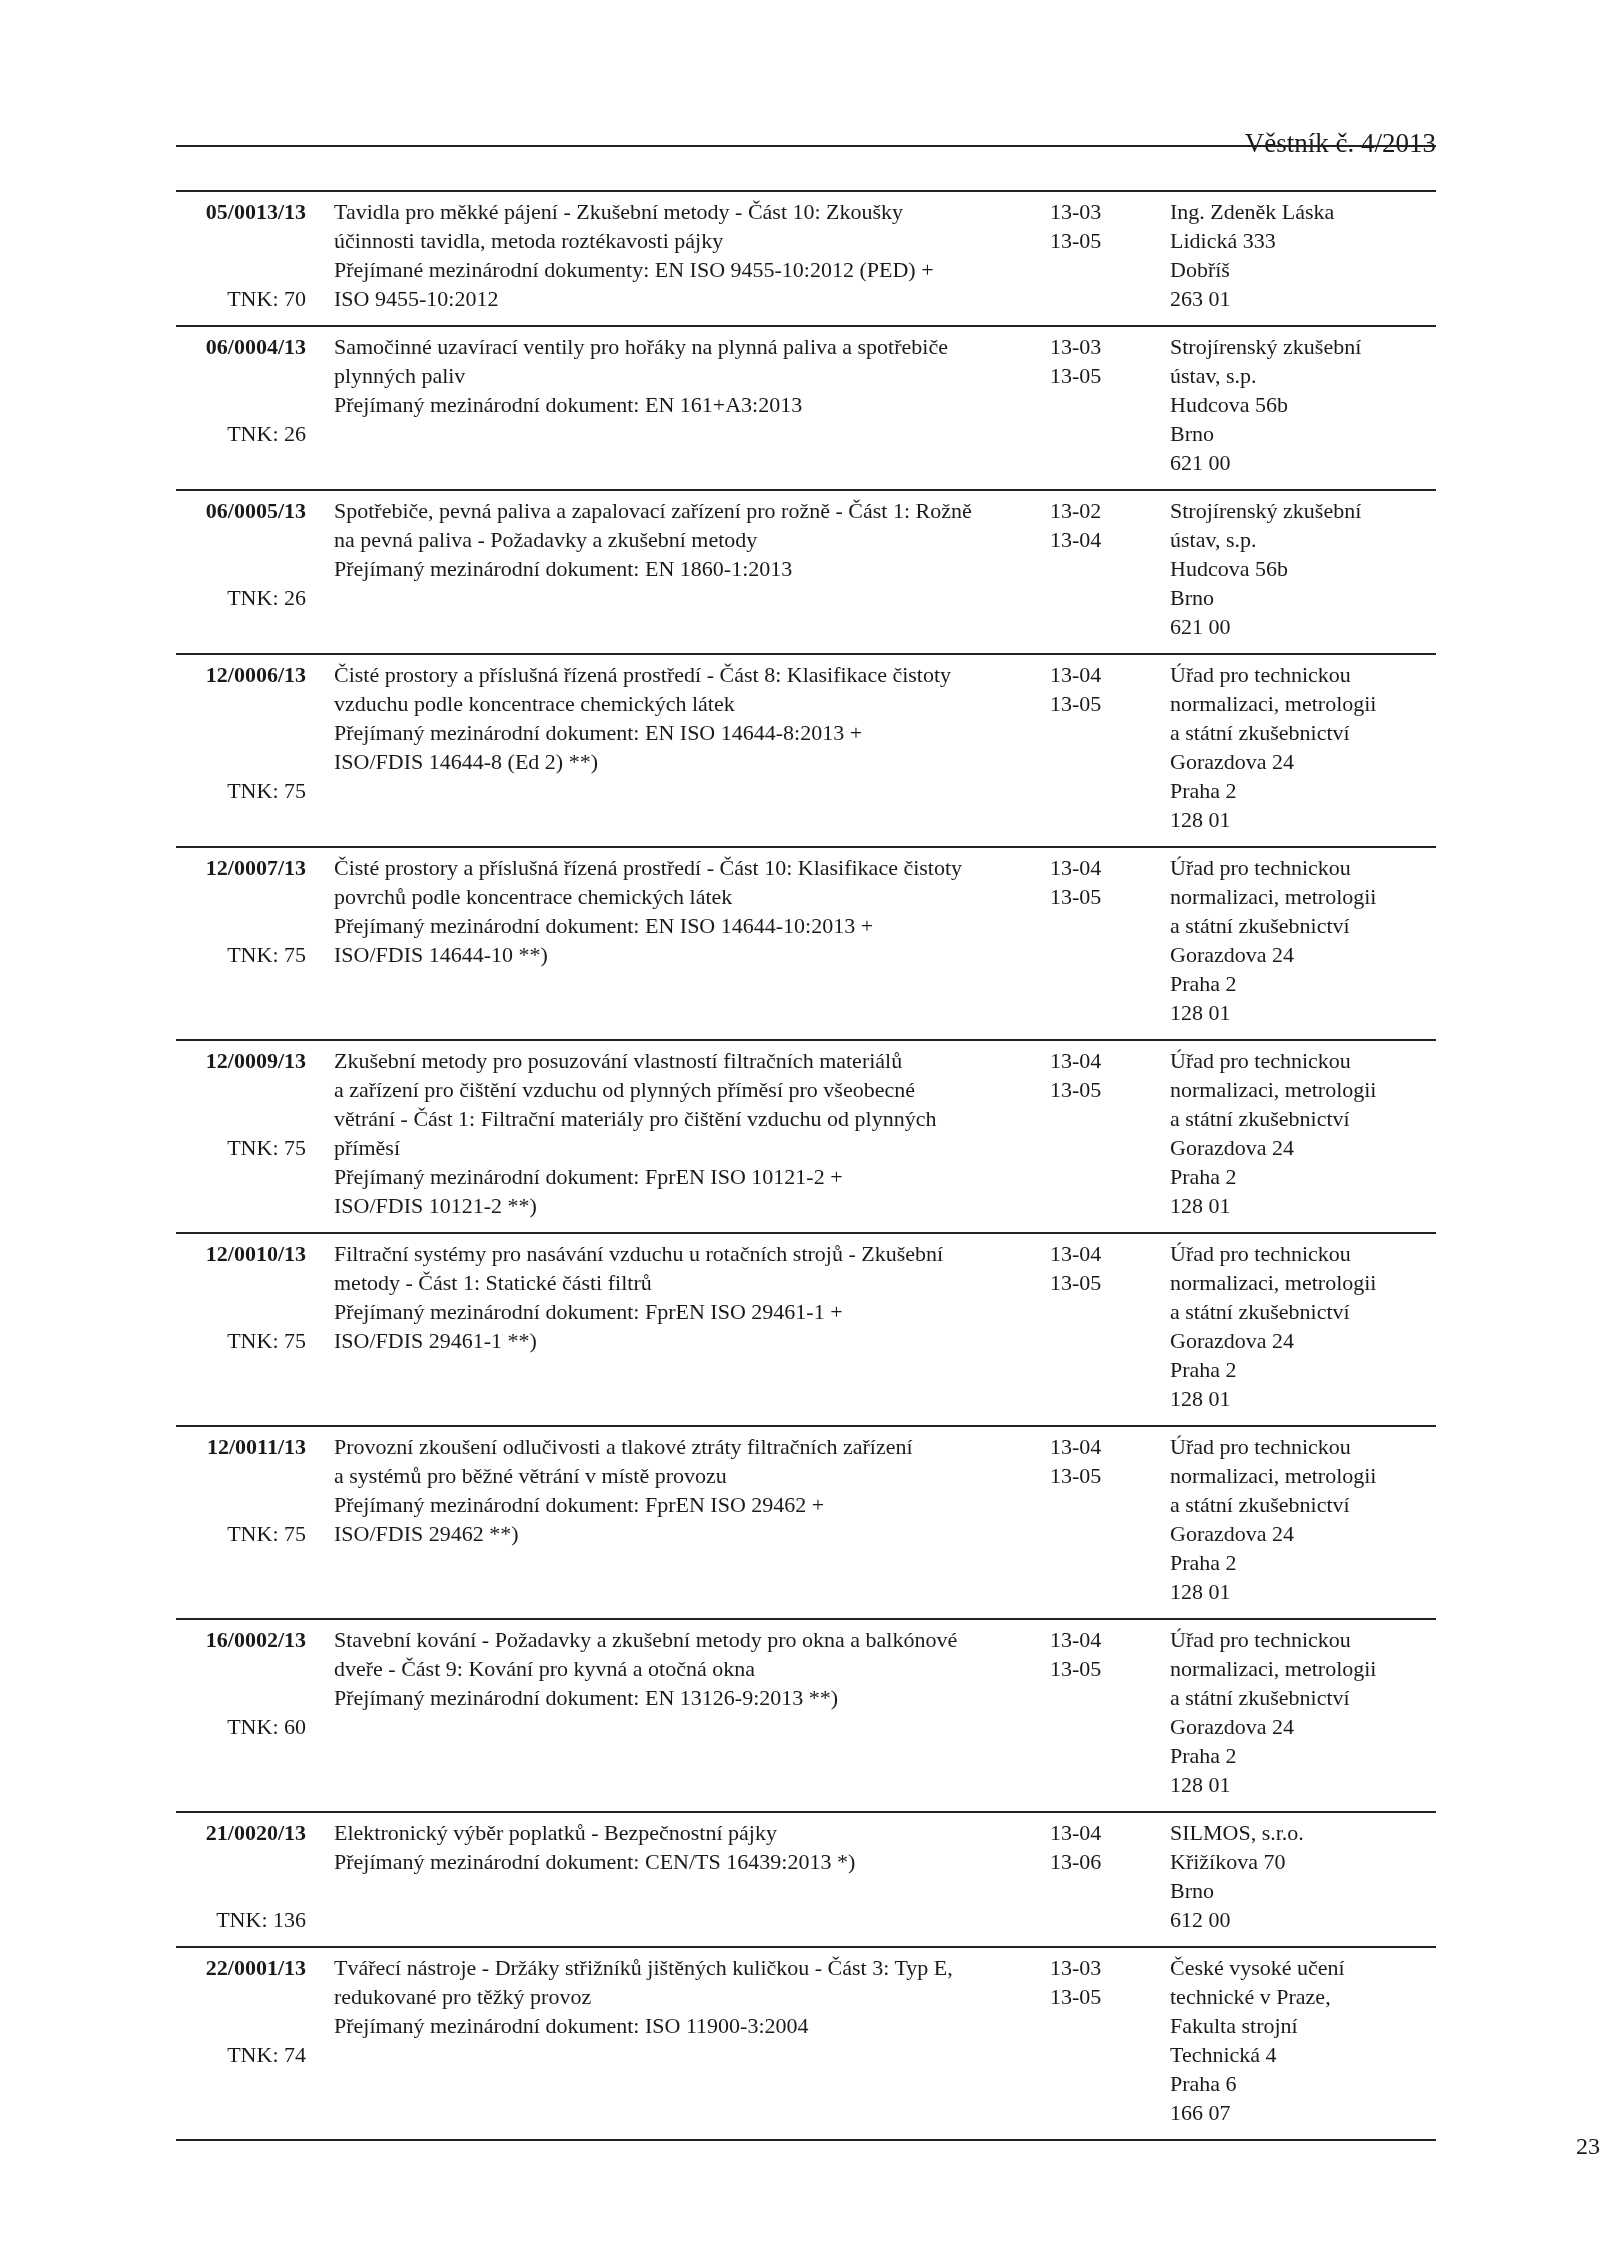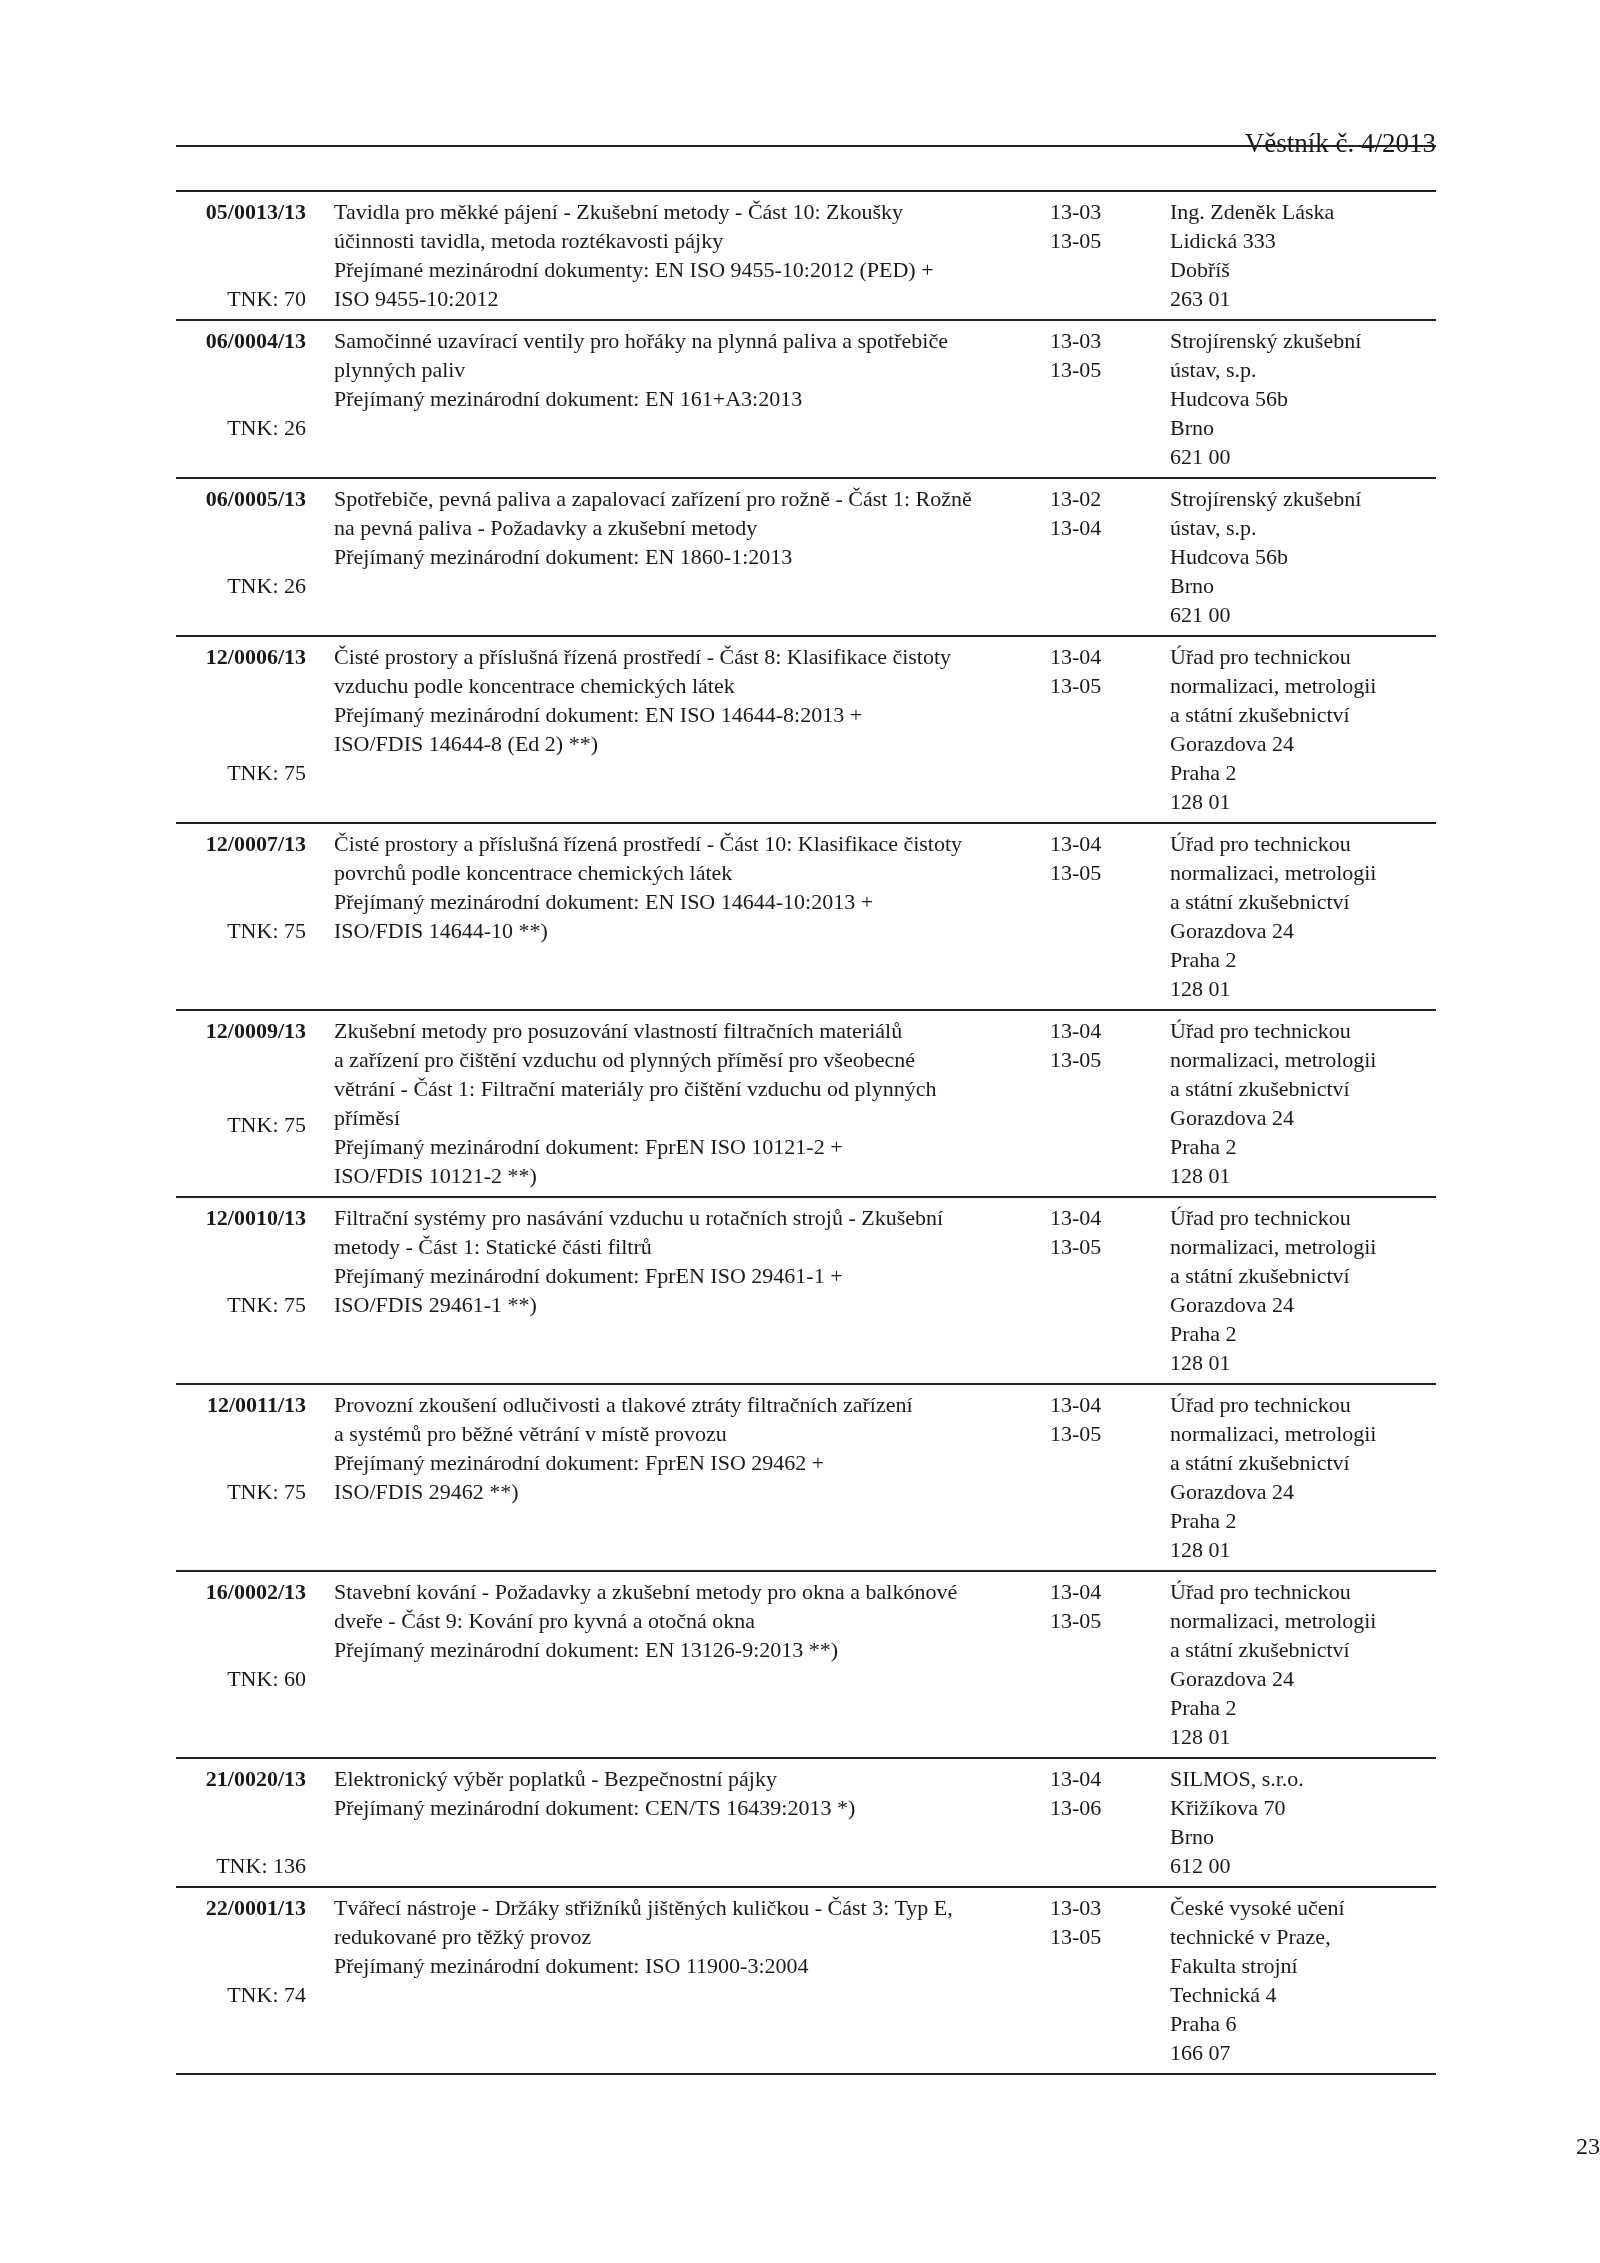--- a/index.html
+++ b/index.html
@@ -15,21 +15,21 @@
     .header-rule {
       position: absolute; left: 176px; top: 145px; width: 1260px; height: 2px; background: #222;
     }
     .table {
       position: absolute; left: 176px; top: 190px; width: 1260px;
       border-top: 2px solid #222;
     }
     .row {
       display: flex; border-bottom: 2px solid #222;
       font-size: 22px; line-height: 29px;
-      padding: 5px 0 6px 0;
+      padding: 5px 0 12px 0;
     }
     .col-id { width: 130px; flex: none; text-align: right; display: flex; flex-direction: column; justify-content: space-between; }
     .col-id .num { font-weight: bold; }
     .col-title { width: 690px; flex: none; margin-left: 28px; }
     .col-codes { width: 120px; flex: none; margin-left: 26px; }
     .col-addr { flex: 1; }
     .line { white-space: nowrap; }
     .page-number {
       position: absolute; left: 0; top: 2133px; width: 1600px; text-align: right; font-size: 24px;
     }
@@ -149,21 +149,21 @@
       <div class="col-addr">
         <div class="line">Úřad pro technickou</div>
         <div class="line">normalizaci, metrologii</div>
         <div class="line">a státní zkušebnictví</div>
         <div class="line">Gorazdova 24</div>
         <div class="line">Praha 2</div>
         <div class="line">128 01</div>
       </div>
     </div>
     <div class="row">
-      <div class="col-id" style="height: 174px; justify-content: flex-start; gap: 7px;">
+      <div class="col-id" style="height: 174px; justify-content: flex-start;">
         <div class="num">12/0009/13</div>
         <div class="tnk" style="position: relative; margin-top: 58px;">TNK: 75</div>
       </div>
       <div class="col-title">
         <div class="line">Zkušební metody pro posuzování vlastností filtračních materiálů</div>
         <div class="line">a zařízení pro čištění vzduchu od plynných příměsí pro všeobecné</div>
         <div class="line">větrání - Část 1: Filtrační materiály pro čištění vzduchu od plynných</div>
         <div class="line">příměsí</div>
         <div class="line">Přejímaný mezinárodní dokument: FprEN ISO 10121-2 +</div>
         <div class="line">ISO/FDIS 10121-2 **)</div>

